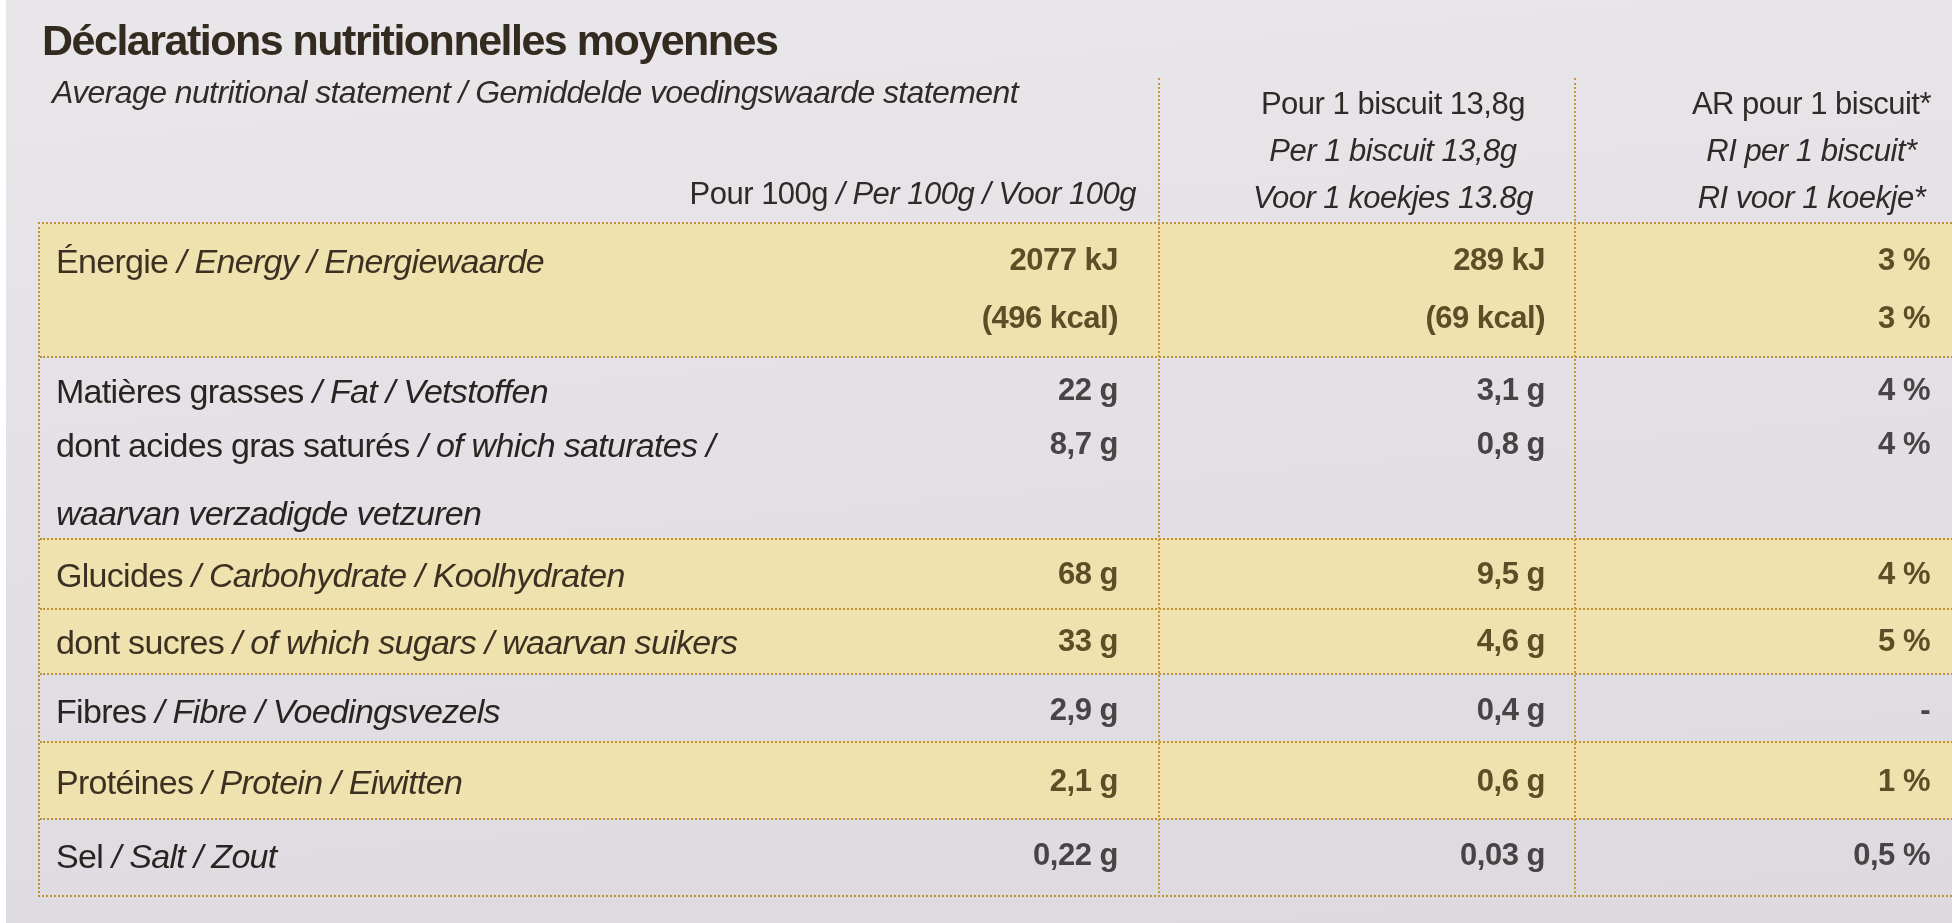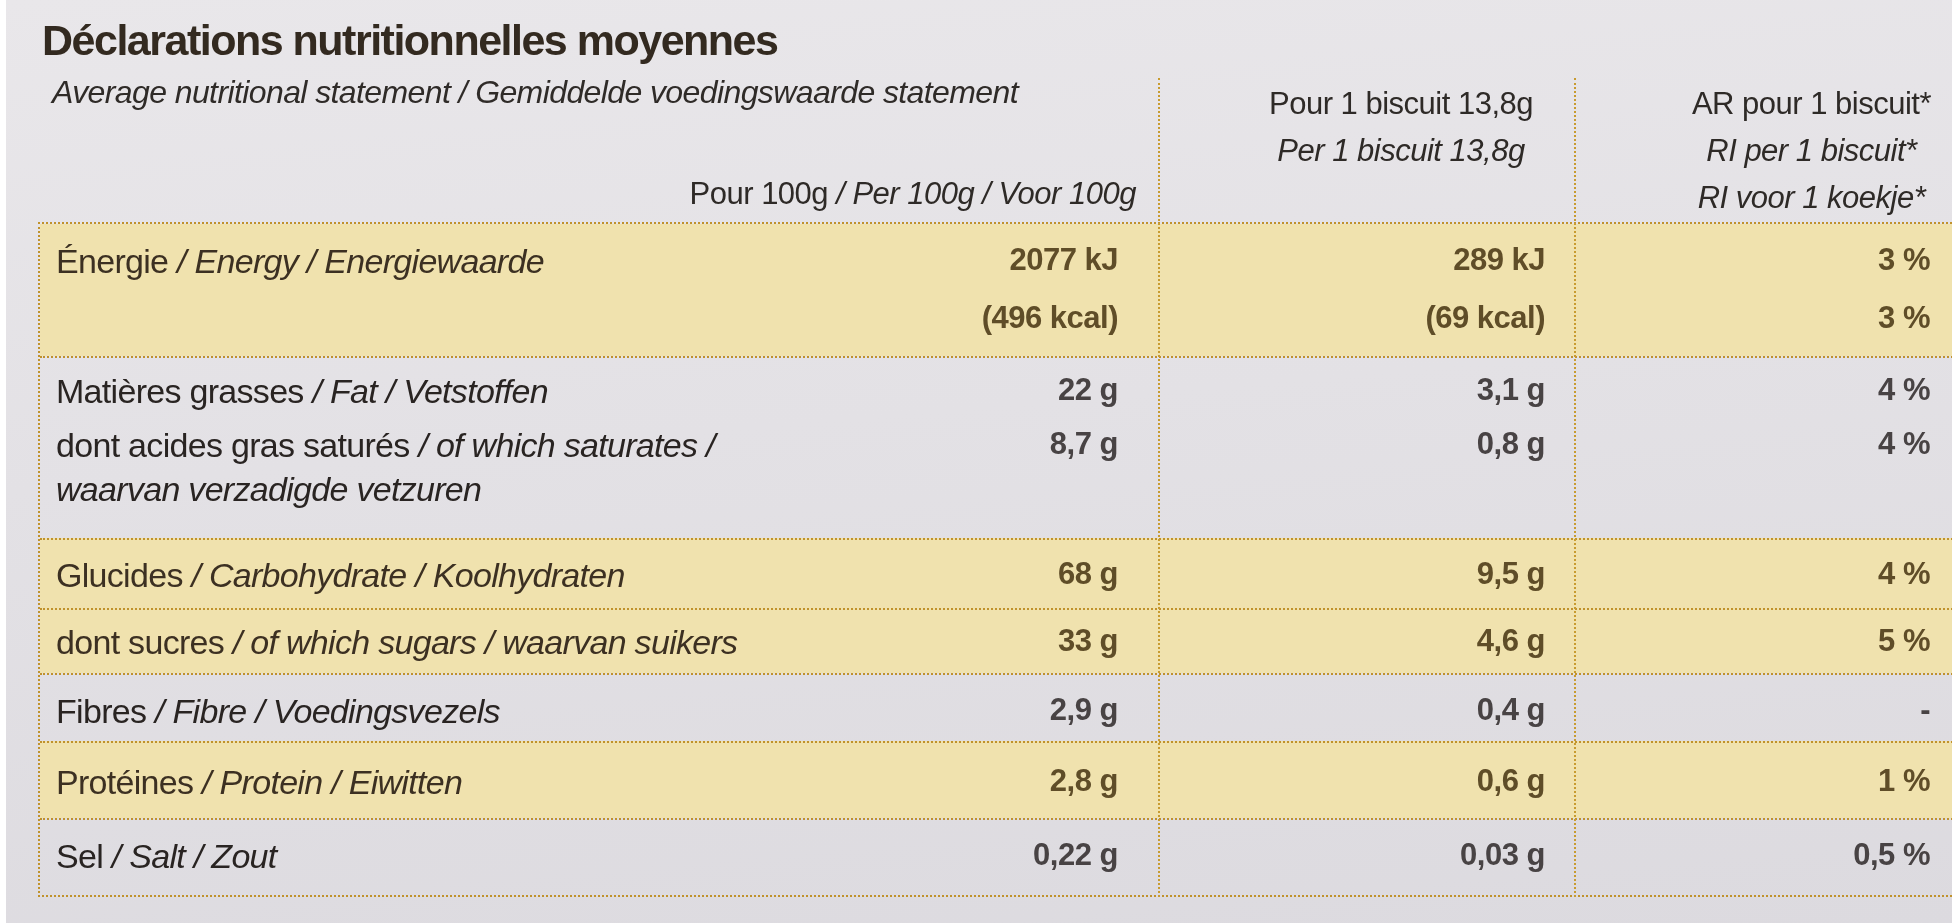--- a/index.html
+++ b/index.html
@@ -65,21 +65,21 @@
   .c4{right:30px;}
 
   .r-energy{height:132px;}
   .r-energy .label{top:18px;}
   .r-energy .l1{top:18px;}
   .r-energy .l2{top:76px;}
 
   .r-fat{height:180px;}
   .r-fat .ll1{top:14px;}
   .r-fat .ll2{top:68px;}
-  .r-fat .ll3{top:112px;}
+  .r-fat .ll3{top:136px;}
   .r-fat .l1{top:14px;}
   .r-fat .l2{top:68px;}
 
   .r-carbs{height:68px;}   .r-carbs .label,.r-carbs .v{top:16px;}
   .r-sugars{height:63px;}  .r-sugars .label,.r-sugars .v{top:13px;}
   .r-fibre{height:66px;}   .r-fibre .label,.r-fibre .v{top:17px;}
   .r-protein{height:75px;} .r-protein .label,.r-protein .v{top:20px;}
   .r-salt{height:75px;}    .r-salt .label,.r-salt .v{top:17px;}
 
   .vline{
@@ -96,20 +96,21 @@
 <div class="page">
 
   <div class="title">Déclarations nutritionnelles moyennes</div>
   <div class="subtitle">Average nutritional statement / Gemiddelde voedingswaarde statement</div>
 
   <div class="h-per100"><span class="up">Pour 100g</span><span class="it"> / Per 100g / Voor 100g</span></div>
 
   <div class="h-col h-biscuit">
     <div class="hline up">Pour 1 biscuit 13,8g</div>
     <div class="hline it">Per 1 biscuit 13,8g</div>
+    <div class="hline it">Voor 1 koekjes 13.8g</div>
   </div>
 
   <div class="h-col h-ri">
     <div class="hline up">AR pour 1 biscuit*</div>
     <div class="hline it">RI per 1 biscuit*</div>
     <div class="hline it">RI voor 1 koekje*</div>
   </div>
 
   <div class="ntable">
 
@@ -151,21 +152,21 @@
 
     <div class="row r-fibre">
       <div class="label"><span class="up">Fibres</span><span class="it"> / Fibre / Voedingsvezels</span></div>
       <div class="v c2">2,9 g</div>
       <div class="v c3">0,4 g</div>
       <div class="v c4">-</div>
     </div>
 
     <div class="row hl r-protein">
       <div class="label"><span class="up">Protéines</span><span class="it"> / Protein / Eiwitten</span></div>
-      <div class="v c2">2,8 g</div>
+      <div class="v c2">2,1 g</div>
       <div class="v c3">0,6 g</div>
       <div class="v c4">1 %</div>
     </div>
 
     <div class="row r-salt">
       <div class="label"><span class="up">Sel</span><span class="it"> / Salt / Zout</span></div>
       <div class="v c2">0,22 g</div>
       <div class="v c3">0,03 g</div>
       <div class="v c4">0,5 %</div>
     </div>

